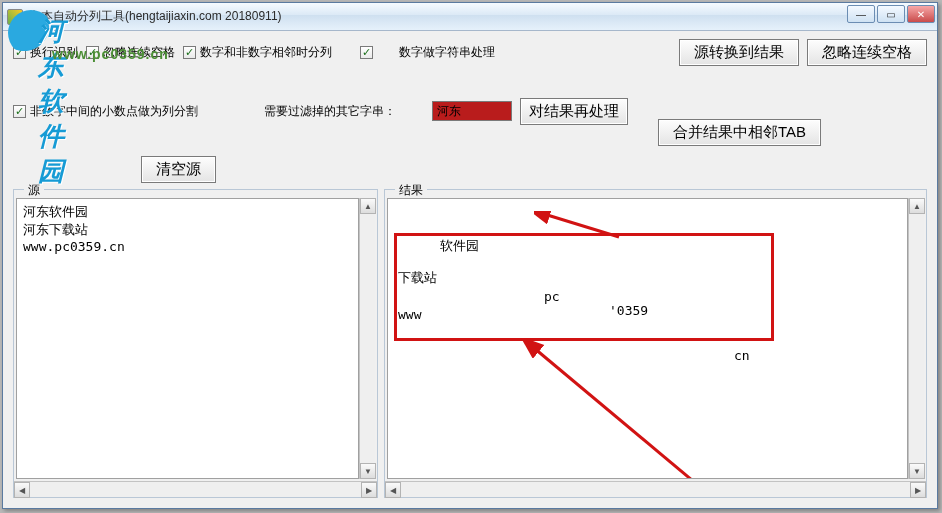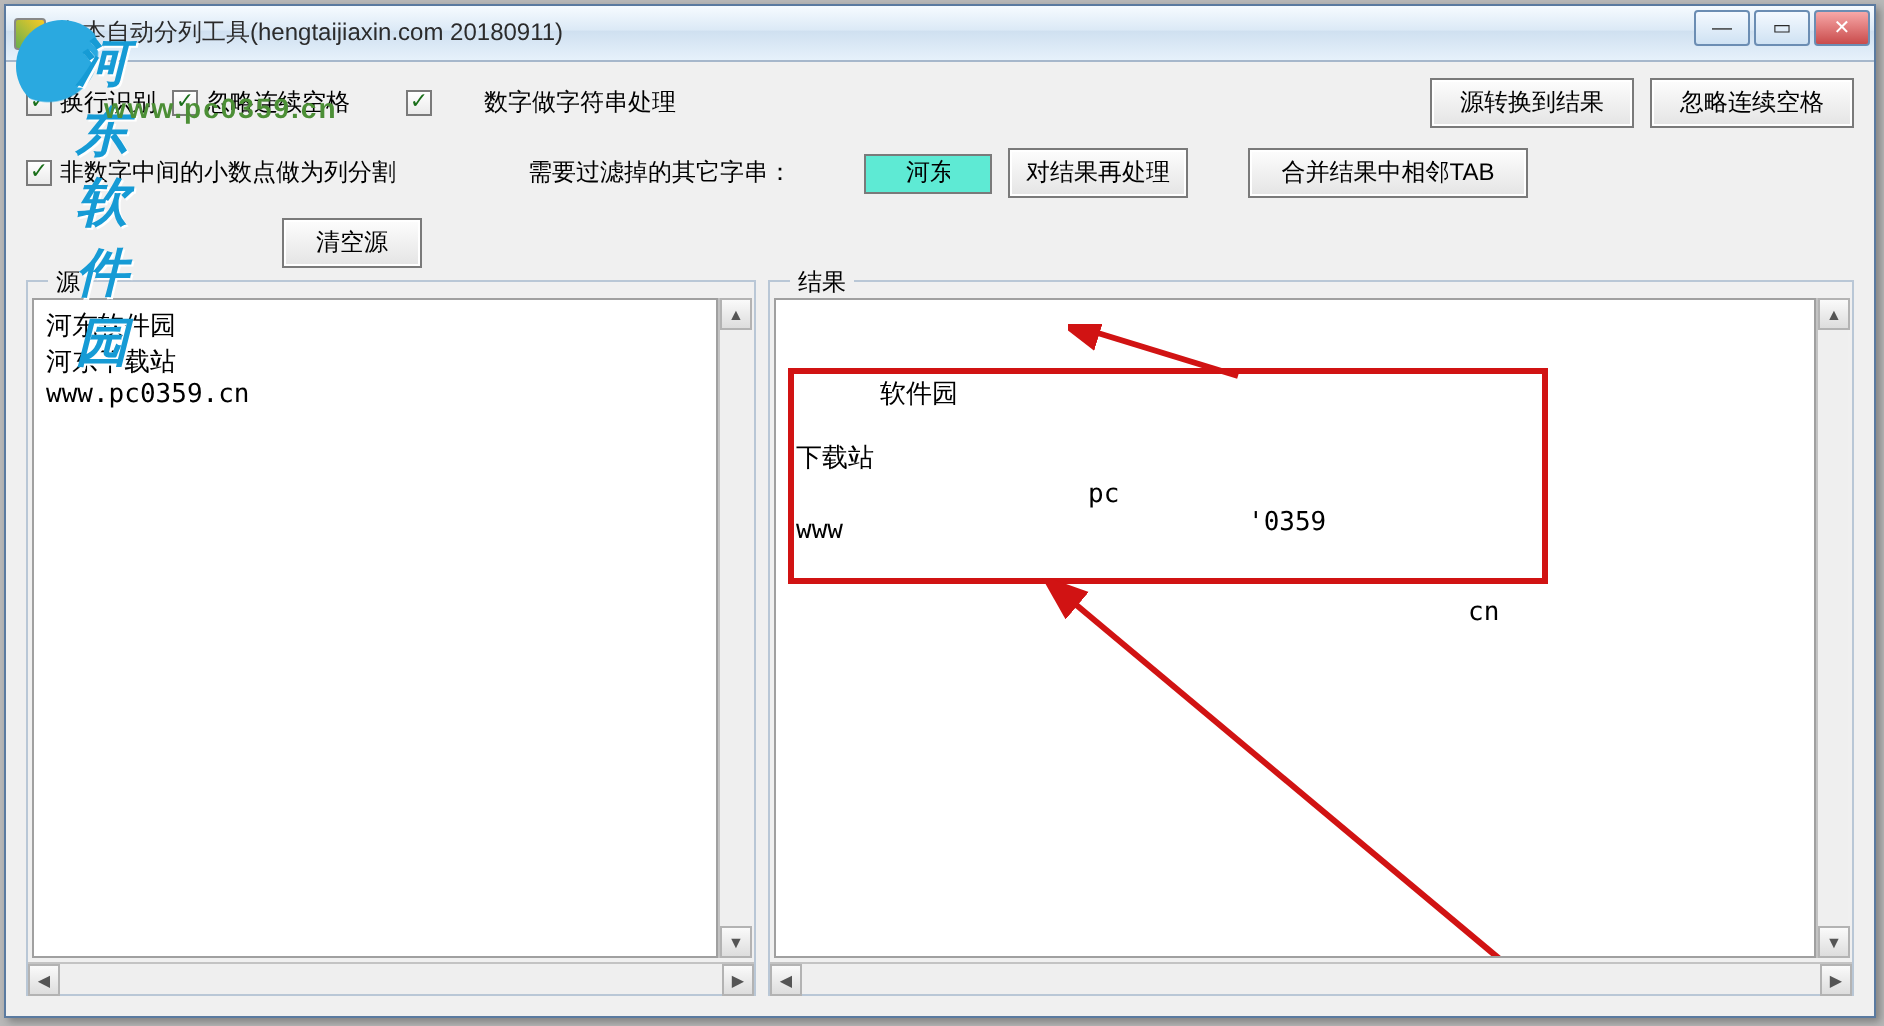--- a/index.html
+++ b/index.html
@@ -50,29 +50,29 @@
   width: 13px; height: 13px; border: 1px solid #7a7a7a;
   background: linear-gradient(#fff,#eaeaea);
   display: inline-flex; align-items: center; justify-content: center;
 }
 .chkbox.checked::after {
   content: "✓"; font-size: 11px; color: #1a6f1a; line-height: 1;
 }
 .btn {
   border: 1px solid #7a7a7a;
   background: linear-gradient(#fdfdfd,#e4e4e4);
-  padding: 3px 14px; font-size: 12px;
+  padding: 3px 14px; font-size: 15px;
   min-width: 100px; text-align: center;
   box-shadow: inset 0 0 0 1px #fff;
 }
-.btn.wide { min-width: 140px; }
+.btn.wide { min-width: 140px; margin-top: 43px; }
 .lbl { font-size: 12px; }
 .input {
-  border: 1px solid #7a7a7a; background: #5eead4;
-  padding: 2px 20px; font-size: 12px; height: 20px; width: 64px;
+  border: 1px solid #7a7a7a; background: #b91c1c;
+  padding: 2px 4px; font-size: 12px; height: 20px; width: 80px;
 }
 .panels { flex: 1; display: flex; gap: 6px; min-height: 0; }
 .panel {
   border: 1px solid #b9c7d6; background: #f0f0f0;
   display: flex; flex-direction: column; position: relative;
 }
 .panel.src { width: 365px; }
 .panel.res { flex: 1; }
 .legend {
   position: absolute; top: -8px; left: 10px;
@@ -145,20 +145,24 @@
 
   <div class="client">
     <div class="row">
       <label class="chk">
         <span class="chkbox checked"></span>
         <span>换行识别</span>
       </label>
       <label class="chk">
         <span class="chkbox checked"></span>
         <span>忽略连续空格</span>
+      </label>
+      <label class="chk">
+        <span class="chkbox checked"></span>
+        <span>数字和非数字相邻时分列</span>
       </label>
       <label class="chk" style="margin-left:20px;gap:26px;">
         <span class="chkbox checked"></span>
         <span>数字做字符串处理</span>
       </label>
       <div style="flex:1"></div>
       <button class="btn">源转换到结果</button>
       <button class="btn">忽略连续空格</button>
     </div>
 
@@ -204,21 +208,21 @@
       <div class="panel res">
         <div class="legend">结果</div>
         <div class="textarea-wrap">
           <div class="textarea">
             <div class="result-content">
               <div class="res-box" style="left:0;top:0;width:380px;height:108px;"></div>
               <div class="res-text" style="left:46px;top:4px;">软件园</div>
               <div class="res-text" style="left:4px;top:36px;text-align:right;">下载站</div>
               <div class="res-text" style="left:4px;top:74px;">www</div>
               <div class="res-text" style="left:150px;top:56px;">pc</div>
-              <div class="res-text" style="left:215px;top:70px;margin-left:15px;">'0359</div>
+              <div class="res-text" style="left:215px;top:70px;">'0359</div>
               <div class="res-text" style="left:340px;top:70px;margin-top:45px;">cn</div>
 
               <svg class="arrow-svg" style="left:140px;top:-22px;width:90px;height:30px;">
                 <defs>
                     <marker id="ah1" markerWidth="10" markerHeight="10" refX="2" refY="3" orient="auto">
                       <path d="M0,0 L0,6 L8,3 z" fill="#d11313"></path>
                     </marker>
                   </defs>
                 <line x1="85" y1="26" x2="10" y2="3" stroke="#d11313" stroke-width="3" marker-end="url(#ah1)"></line>
               </svg>

